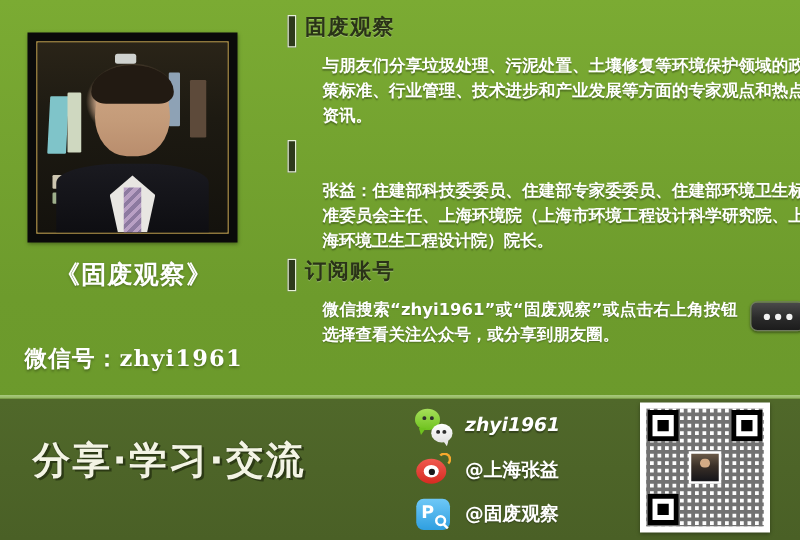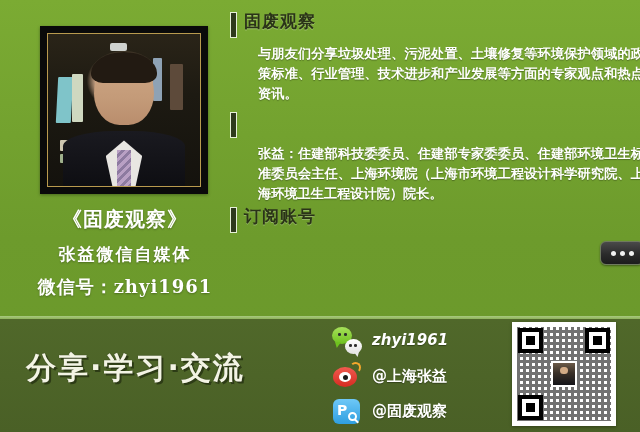--- a/index.html
+++ b/index.html
@@ -5,21 +5,21 @@
   * { margin:0; padding:0; box-sizing:border-box; }
   html,body { width:640px; height:432px; }
   body {
     font-family:"DejaVu Sans","Liberation Sans",sans-serif;
     background:#6fa02f; overflow:hidden;
   }
   #card { position:relative; width:640px; height:432px; overflow:hidden;
     background:linear-gradient(180deg,#7bab33 0%,#6d9b2c 55%,#6a982b 100%); }
 
   
-  #left { position:absolute; left:0; top:0; width:214px; height:318px;margin-left:18px; }
+  #left { position:absolute; left:0; top:0; width:214px; height:318px; }
   #portrait-frame{
     position:absolute; left:22px; top:26px; width:168px; height:168px;
     background:#0a0a0a; padding:7px; box-shadow:0 1px 3px rgba(0,0,0,.35);
   }
   #portrait-inner{ width:100%; height:100%; border:1px solid #b99a4e; position:relative; overflow:hidden; }
   #photo{ position:absolute; inset:0;
     background:
       radial-gradient(ellipse 34% 28% at 50% 31%, #d7b394 0%, #c9a385 55%, rgba(201,163,133,0) 72%),
       linear-gradient(180deg,#2a2418 0%,#1d1a12 40%,#14120d 100%);
   }
@@ -150,21 +150,20 @@
           <div class="pbook lamp"></div>
           <div id="body-suit"></div>
           <div id="shirt"></div>
           <div id="tie"></div>
           <div id="head"></div>
           <div id="hair"></div>
         </div>
       </div>
     </div>
     <div class="cap" id="cap1">《固废观察》</div>
-    <div class="cap" id="cap2">张益微信自媒体</div>
     <div class="cap" id="cap3">微信号：zhyi1961</div>
   </div>
 
   <div id="right">
 
     <div class="section" id="sec0">
       <div class="head-row">
         <div class="marker"></div>
         <div class="head-txt">固废观察</div>
       </div>
@@ -176,20 +175,21 @@
         <div class="marker"></div>
       </div>
       <div class="body-txt">张益：住建部科技委委员、住建部专家委委员、住建部环境卫生标准委员会主任、上海环境院（上海市环境工程设计科学研究院、上海环境卫生工程设计院）院长。</div>
     </div>
 
     <div class="section" id="sec2">
       <div class="head-row">
         <div class="marker"></div>
         <div class="head-txt">订阅账号</div>
       </div>
+      <div class="body-txt">微信搜索“zhyi1961”或“固废观察”或点击右上角按钮选择查看关注公众号，或分享到朋友圈。</div>
       <div id="dots-btn">
         <span class="dot"></span>
         <span class="dot"></span>
         <span class="dot"></span>
       </div>
     </div>
   </div>
 
   <div id="divider"></div>
   <div id="bottom"></div>

